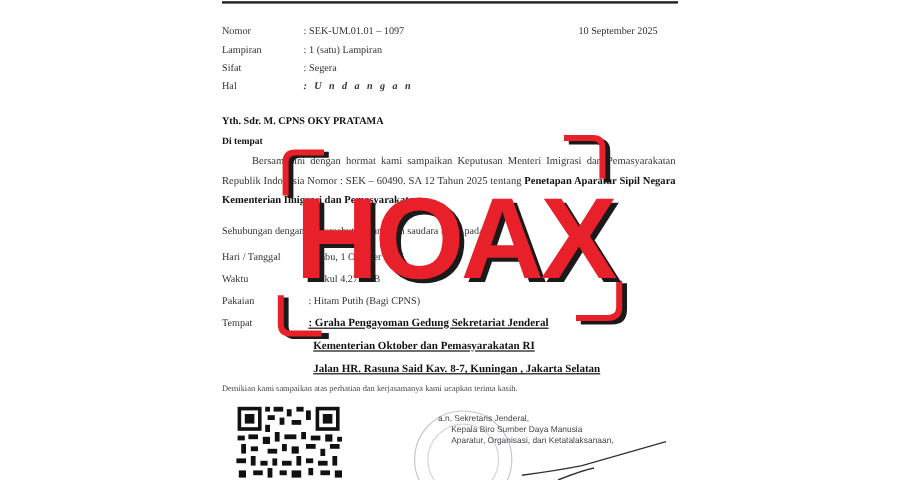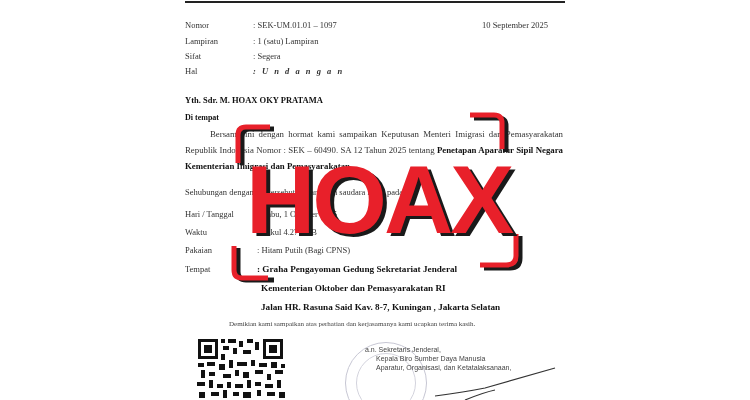--- a/index.html
+++ b/index.html
@@ -12,22 +12,22 @@
     .date { position:absolute; left:297px; top:20px; font-size:8.5px; color:#333; }
     .italic-bold { font-style:italic; font-weight:bold; letter-spacing:2px; }
     .addressee { position:absolute; left:0; top:95px; font-size:8.5px; font-weight:bold; color:#111; }
     .ditempat { position:absolute; left:0; top:113px; font-size:8px; font-weight:bold; color:#111;text-align:center; }
     .para { position:absolute; left:0; width:378px; font-size:8.8px; line-height:16px; color:#333; text-align:justify; }
     .para .indent { display:inline-block; width:25px; }
     .para b { color:#111; }
     .detail-row { position:absolute; left:0; font-size:8.5px; color:#333; white-space:nowrap; }
     .detail-label { position:absolute; left:0; }
     .detail-value { position:absolute; left:72px; }
-    .bold-line { font-weight:bold; color:#111; font-size:9.2px; }
-    .closing { position:absolute; left:0; top:320px; font-size:7px; color:#444; white-space:nowrap;margin-left:44px; }
+    .bold-line { font-weight:bold; color:#111; font-size:9.2px;text-decoration:underline; }
+    .closing { position:absolute; left:0; top:320px; font-size:7px; color:#444; white-space:nowrap; }
     .qr { position:absolute; left:8px; top:336px; width:96px; height:64px; }
     .seal { position:absolute; left:160px; top:342px; width:80px; height:80px; border-radius:50%; border:1.5px solid #b8b8c8; opacity:0.8; }
     .seal-inner { position:absolute; left:10px; top:10px; width:58px; height:58px; border-radius:50%; border:1px solid #c8c8d4; }
     .sign { position:absolute; left:180px; font-size:7px; font-family:"Liberation Sans", sans-serif; color:#444; white-space:nowrap; }
     .hoax-layer { position:absolute; left:0; top:0; width:750px; height:400px; pointer-events:none; }
     .hoax-text { position:absolute; left:246px; top:152px; font-family:"Liberation Sans", sans-serif; font-weight:bold; font-size:96px; line-height:96px; letter-spacing:-3px; color:#e8202a; text-shadow:4px 3px 0 #1a1a1a; }
   </style>
 </head>
 <body>
 
@@ -45,21 +45,21 @@
   <div class="meta-row" style="top:51px;">
     <span class="meta-label">Sifat</span>
     <span class="meta-value">:  Segera</span>
   </div>
   <div class="meta-row" style="top:66px;">
     <span class="meta-label">Hal</span>
     <span class="meta-value italic-bold">: U n d a n g a n</span>
   </div>
   <div class="date">10 September  2025</div>
 
-  <div class="addressee">Yth. Sdr. M. HOAX OKY PRATAMA</div>
+  <div class="addressee">Yth. Sdr. M. CPNS OKY PRATAMA</div>
   <div class="ditempat">Di tempat</div>
 
   <div class="para" style="top:126px;">
     <span class="indent"></span><span>Bersama ini dengan hormat kami sampaikan Keputusan Menteri Imigrasi dan Pemasyarakatan Republik Indonesia Nomor : SEK – 60490. SA 12 Tahun 2025 tentang</span>
     <b>Penetapan Aparatur Sipil Negara Kementerian Imigrasi dan Pemasyarakatan.</b>
   </div>
 
   <div class="detail-row" style="top:187px; font-size:8.5px;">Sehubungan dengan hal tersebut, diharapkan saudara hadir pada:</div>
 
   <div class="detail-row" style="top:209px;">

